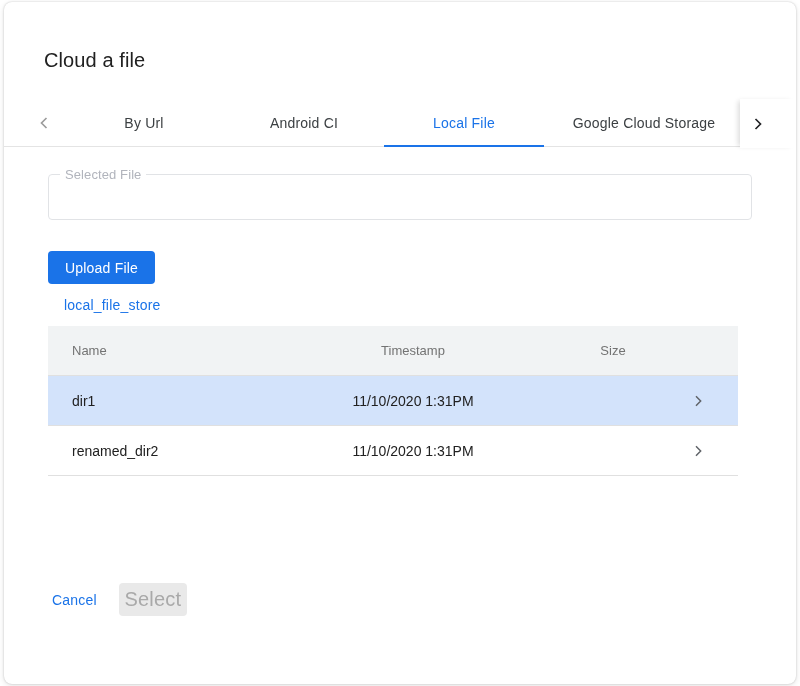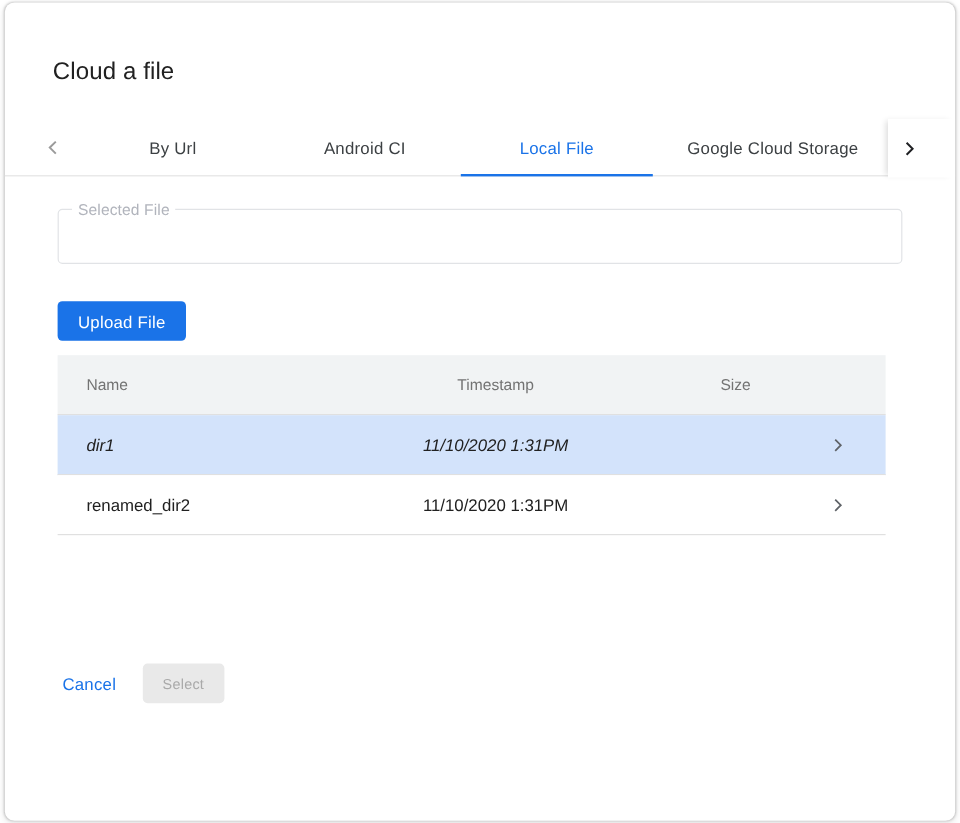--- a/index.html
+++ b/index.html
@@ -81,37 +81,37 @@
   }
 
   
   .file-table { margin-top: 12px; width: calc(100% - 14px); font-size: 14px; }
   .t-row {
     display: grid; grid-template-columns: 240px 250px 150px 1fr;
     align-items: center; height: 50px;
     border-bottom: 1px solid #e0e0e0; background: #fff;
   }
   .t-row.header { background: #f1f3f4; font-size: 13px; color: #737373; }
-  .t-row.selected { background: #d3e3fb; font-style: italic; }
+  .t-row.selected { background: #d3e3fb; }
   .cell-name { padding-left: 24px; text-align: left; }
   .cell-ts, .cell-size { text-align: center; }
   .cell-nav { display: flex; justify-content: flex-start; align-items: center; padding-left: 2px; }
   .t-row:not(.header) { cursor: pointer; }
 
   
   .footer { display: flex; align-items: center; margin: 107px 0 0 -4px; }
   .cancel-btn {
     background: none; border: none; color: #1a73e8;
     font-family: inherit; font-size: 14px; font-weight: 500; letter-spacing: 0.2px;
     padding: 8px 8px; cursor: pointer;
   }
   .select-btn {
     margin-left: 14px; width: 68px; height: 33px;
     background: #e9e9e9; color: #a9a9a9; border: none; border-radius: 4px;
-    font-family: inherit; font-size: 12px; font-weight: 500; letter-spacing: 0.2px;
+    font-family: inherit; font-size: 20px; font-weight: 500; letter-spacing: 0.2px;
   }
 
   .icon { display: inline-flex; line-height: 0; }
 </style>
 </head>
 <body>
 
 <div class="dialog">
 
   <div class="dialog-title">Cloud a file</div>
@@ -139,20 +139,23 @@
 
   <div class="content">
 
     <div class="outlined-field">
       <span class="floating-label">Selected File</span>
       <input type="text" value="" style="">
     </div>
 
     <button class="upload-btn">Upload File</button>
 
+    <div>
+      <span class="breadcrumb">local_file_store</span>
+    </div>
 
     <div class="file-table">
       <div class="t-row header">
         <div class="cell-name">Name</div>
         <div class="cell-ts">Timestamp</div>
         <div class="cell-size">Size</div>
         <div class="cell-nav"></div>
       </div>
 
 

